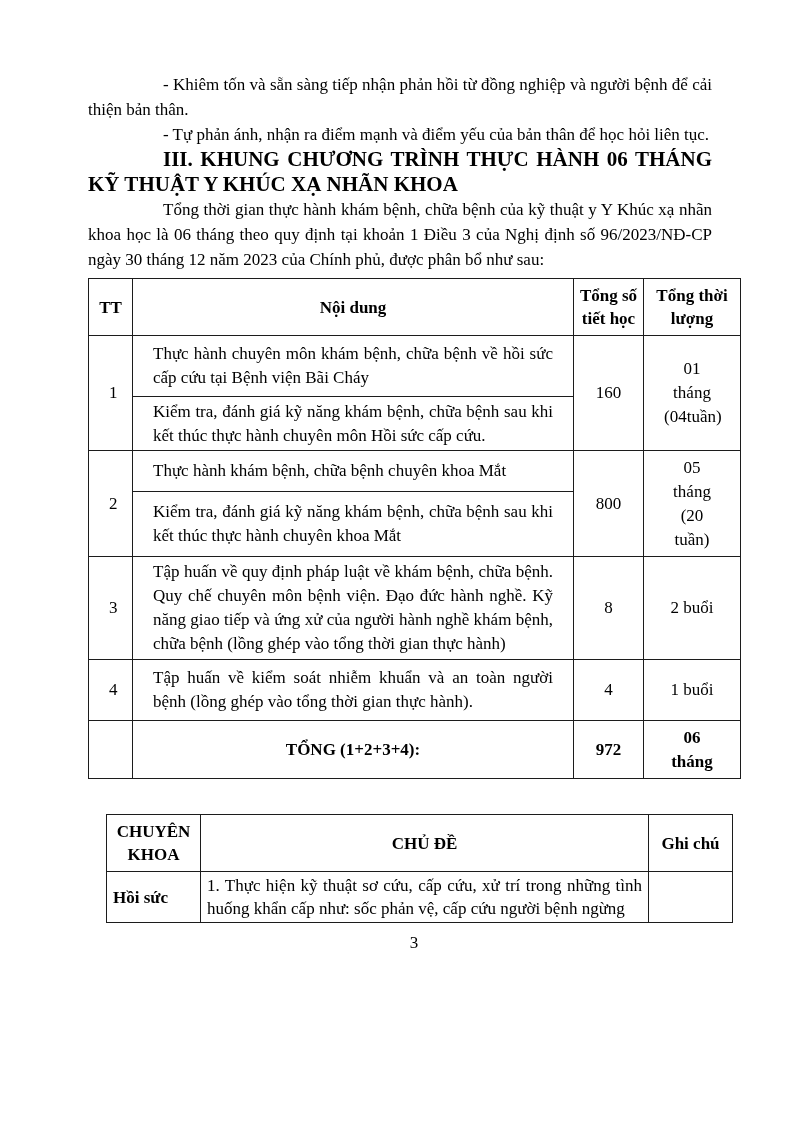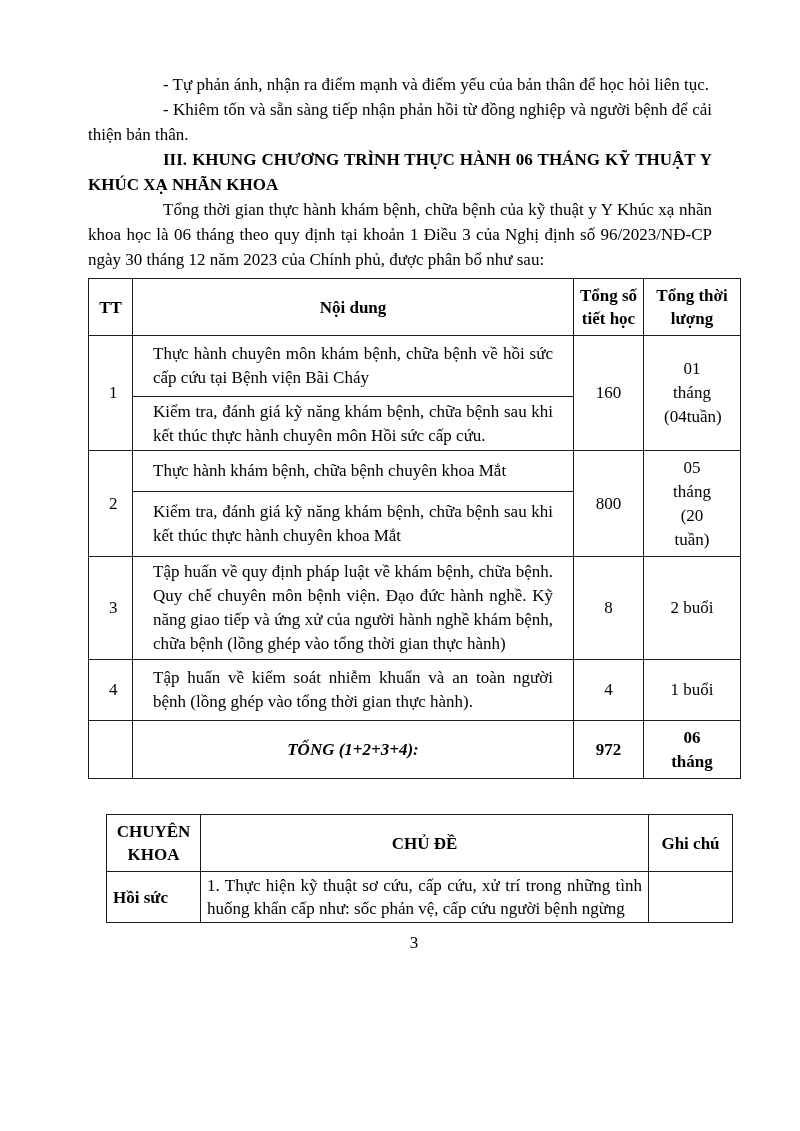--- a/index.html
+++ b/index.html
@@ -18,21 +18,21 @@
   .content { padding: 72px 88px 0 88px; }
 
   .body-par {
     margin: 0;
     text-align: justify;
     text-indent: 75px;
     line-height: 25px;
   }
   .heading-3 {
     margin: 0;
-    font-size: 17px;
+    font-size: 21px;
     font-weight: bold;
     text-align: justify;
     text-indent: 75px;
     line-height: 25px;
   }
   .sub-heading {
     margin: 0;
     font-size: 17px;
     font-weight: bold;
     line-height: 25px;
@@ -53,21 +53,21 @@
   .cell-center { text-align: center; }
   .cell-content { text-align: justify; padding: 2px 3px; }
   .row-header { height: 57px; }
   .row-1a { height: 61px; }
   .row-1b { height: 54px; }
   .row-2a { height: 41px; }
   .row-2b { height: 65px; }
   .row-3 { height: 103px; }
   .row-4 { height: 61px; }
   .row-total { height: 58px; }
-  .total-label { font-weight: bold; text-align: center; font-style: italic; }
+  .total-label { font-weight: bold; text-align: center; }
   .bold { font-weight: bold; }
 
   .sub-block { margin-top: 35px; }
   .sub-block .sub-heading + .sub-heading { margin-top: 5px; }
 
   .tbl-theory { width: 626px; margin-left: 18px; margin-top: 12px; }
   .tbl-theory th {
     font-weight: bold;
     text-align: center;
     padding: 1px 3px;
@@ -85,22 +85,22 @@
     margin-top: 7px;
     line-height: 25px;
   }
 </style>
 </head>
 <body>
 
 <div class="page">
   <div class="content">
 
+    <p class="body-par">- Khiêm tốn và sẵn sàng tiếp nhận phản hồi từ đồng nghiệp và người bệnh để cải thiện bản thân.</p>
     <p class="body-par">- Tự phản ánh, nhận ra điểm mạnh và điểm yếu của bản thân để học hỏi liên tục.</p>
-    <p class="body-par">- Khiêm tốn và sẵn sàng tiếp nhận phản hồi từ đồng nghiệp và người bệnh để cải thiện bản thân.</p>
 
     <h3 class="heading-3">III. KHUNG CHƯƠNG TRÌNH THỰC HÀNH 06 THÁNG KỸ THUẬT Y KHÚC XẠ NHÃN KHOA</h3>
 
     <p class="body-par">Tổng thời gian thực hành khám bệnh, chữa bệnh của kỹ thuật y Y Khúc xạ nhãn khoa học là 06 tháng theo quy định tại khoản 1 Điều 3 của Nghị định số 96/2023/NĐ-CP ngày 30 tháng 12 năm 2023 của Chính phủ, được phân bổ như sau:</p>
 
     <table class="tbl-schedule">
       <colgroup>
         <col style="width:44px">
         <col style="width:441px">
         <col style="width:70px">

